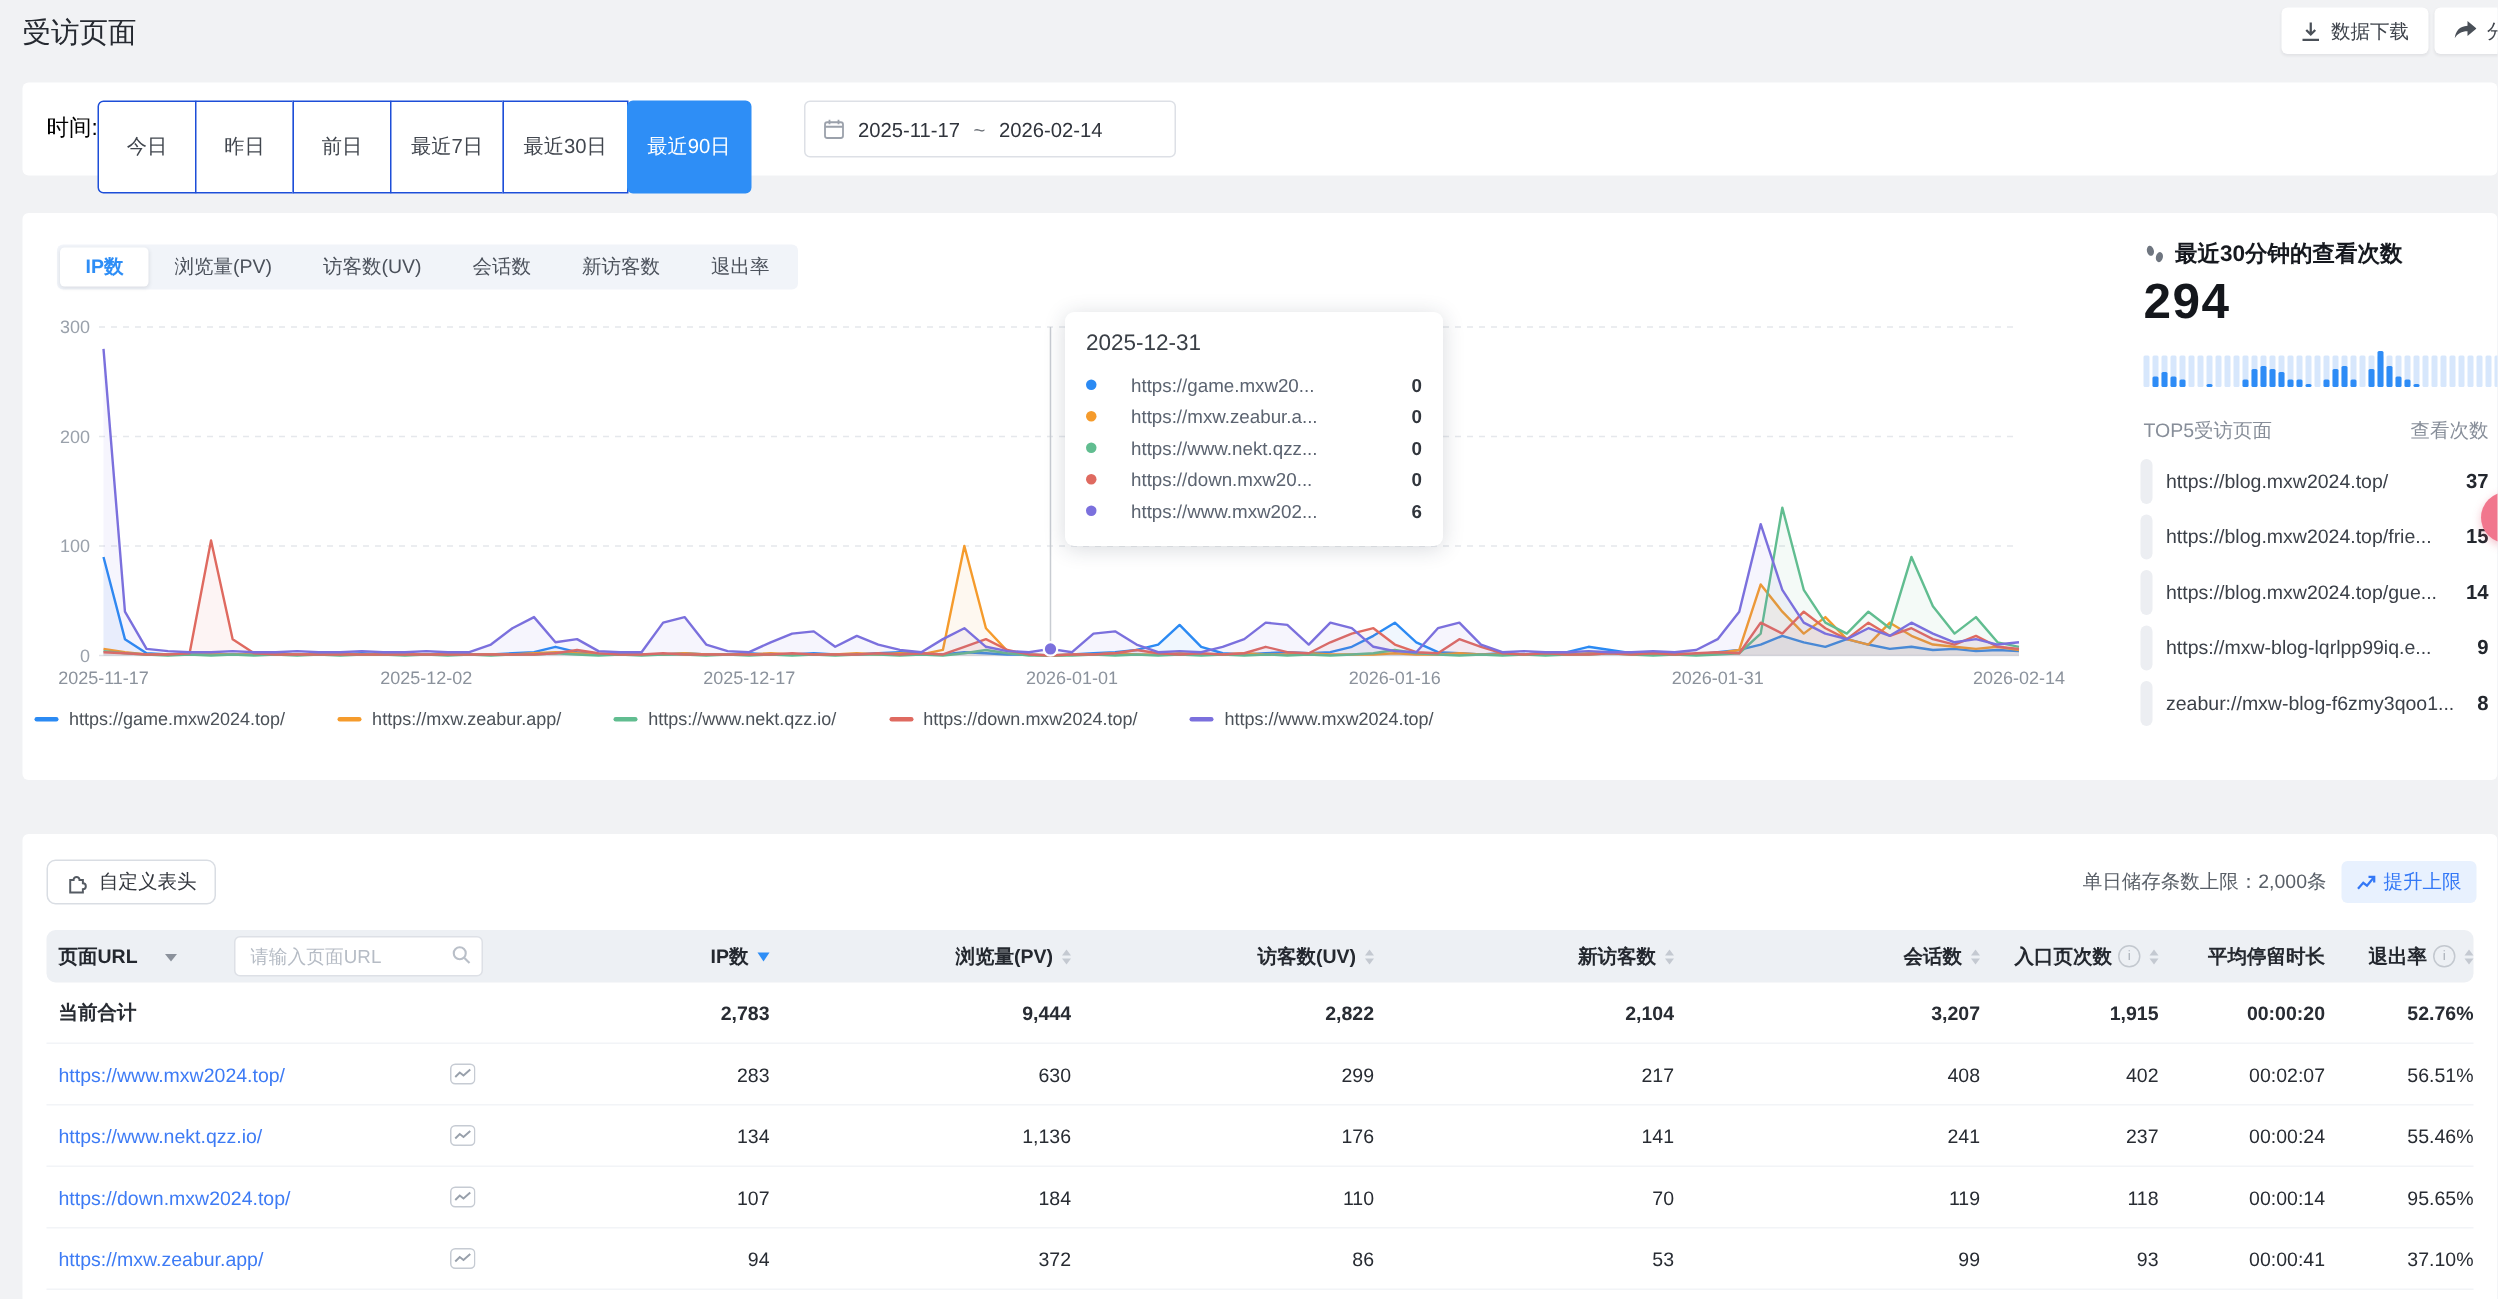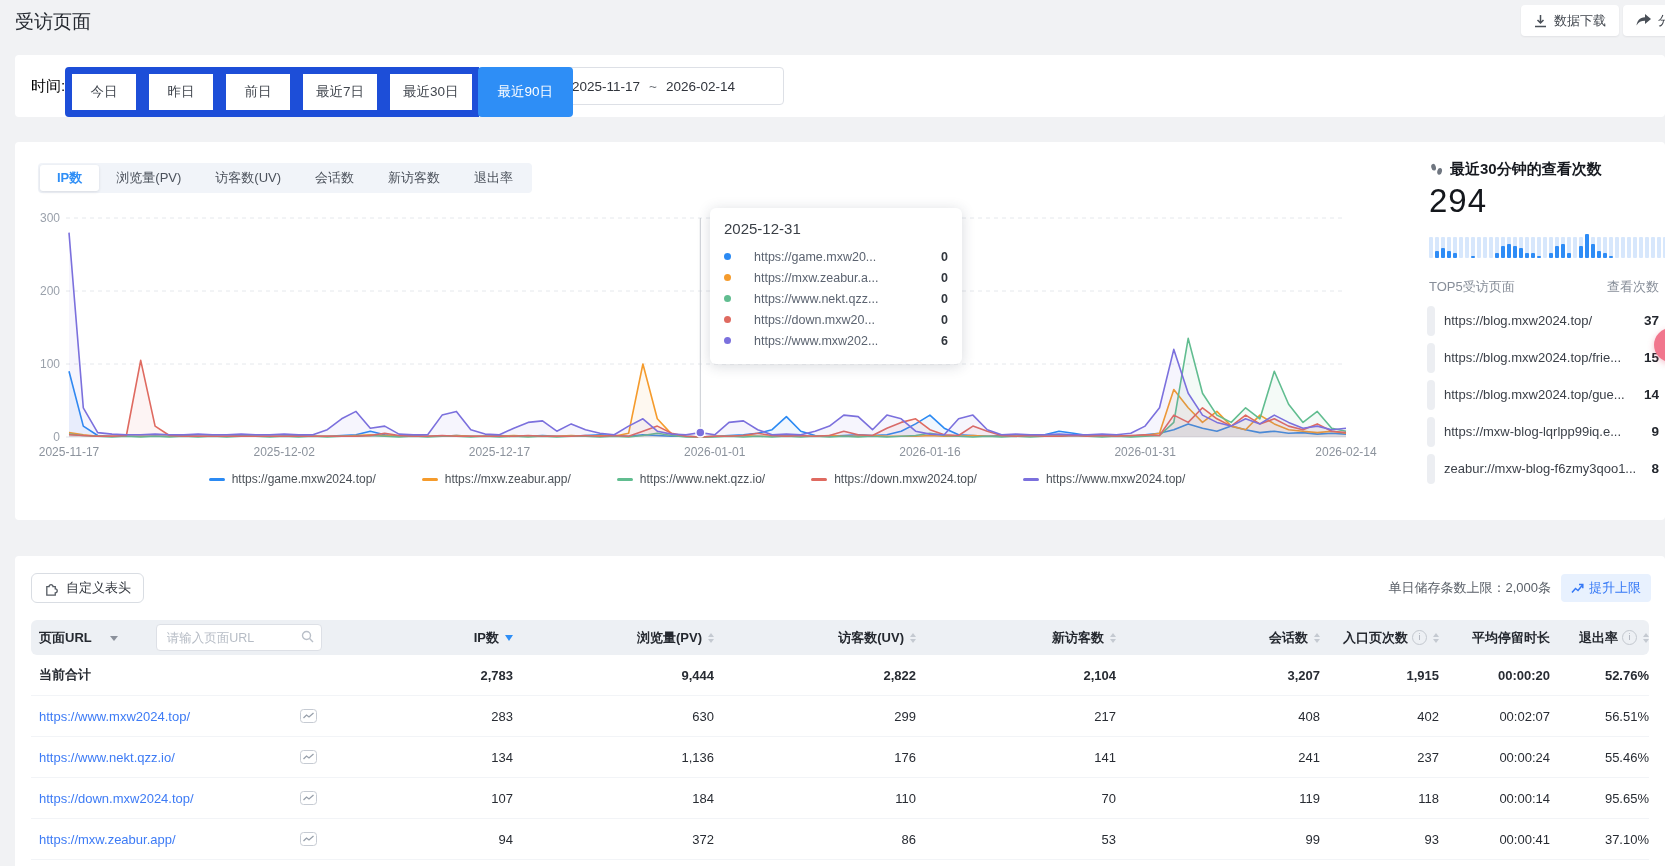--- a/index.html
+++ b/index.html
@@ -16,54 +16,54 @@
   .top-btn{position:absolute;top:5px;height:31px;background:#fff;border-radius:4px;
     display:flex;align-items:center;gap:7px;padding:0 13px;font-size:13px;color:#3f444c;
     box-shadow:0 1px 2px rgba(25,30,40,.07);cursor:pointer;white-space:nowrap;}
   #download-btn{left:1521px;}
   #share-btn{left:1623px;width:120px;}
 
   
   #filter-card{left:15px;top:55px;width:1650px;height:62px;}
   #time-label{position:absolute;left:16px;top:0;height:67px;line-height:62px;font-size:15px;color:#000000;}
   #time-range-group{position:absolute;left:50px;top:12px;display:flex;}
-  .range-btn{min-width:38px;padding:0 13px;height:36px;line-height:36px;text-align:center;
-    font-size:13.5px;color:#41464e;background:#fff;border:7px solid #1d4ed8;margin-left:-1px;cursor:pointer;}
+  .range-btn{min-width:38px;padding:12px 13px;height:36px;line-height:36px;text-align:center;
+    font-size:13.5px;color:#41464e;background:#fff;border:1px solid #1d4ed8;margin-left:-1px;cursor:pointer;}
   .range-btn:first-child{border-radius:4px 0 0 4px;margin-left:0;}
   .range-btn:last-child{border-radius:0 4px 4px 0;}
   .range-btn.active{background:#2e8ef6;border-color:#2e8ef6;color:#fff;border-radius:4px;position:relative;z-index:1;}
   #date-box{position:absolute;left:521px;top:12px;width:222px;height:36px;border:1px solid #dde0e6;
     border-radius:4px;display:flex;align-items:center;gap:9px;padding:0 12px;font-size:13.5px;color:#30343c;background:#fff;cursor:pointer;}
   #date-box .sep{color:#6b7077;}
 
   
   #chart-card{left:15px;top:142px;width:1650px;height:378px;}
   #metric-tabs{position:absolute;left:23px;top:21px;height:30px;background:#f1f4f9;border-radius:4px;
     display:flex;padding:2px;box-sizing:border-box;}
   .tab{padding:0 17px;line-height:26px;font-size:13px;color:#4b515b;border-radius:3px;cursor:pointer;white-space:nowrap;}
   .tab.active{background:#fff;color:#2e8ef6;font-weight:600;box-shadow:0 1px 3px rgba(30,40,60,.12);}
   #traffic-chart{position:absolute;left:8px;top:60px;}
-  #chart-legend{position:absolute;left:8px;top:330px;width:1348px;display:flex;justify-content:center;gap:46px;}
+  #chart-legend{position:absolute;left:8px;top:330px;width:1348px;display:flex;gap:35px;}
   .lg-item{display:flex;align-items:center;gap:7px;font-size:12px;color:#4b5158;cursor:pointer;white-space:nowrap;}
   .lg-dash{width:16px;height:3px;border-radius:2px;}
 
   
   #chart-tooltip{position:absolute;left:695px;top:66px;width:252px;background:#fff;border-radius:6px;
     box-shadow:0 2px 14px rgba(40,50,70,.18);padding:12px 14px 13px;z-index:5;box-sizing:border-box;}
   #tt-date{font-size:15px;color:#3a3f46;margin-bottom:9px;}
   .tt-row{display:flex;align-items:center;gap:23px;height:21px;font-size:12.5px;}
   .tt-dot{width:7px;height:7px;border-radius:50%;flex:none;}
   .tt-label{flex:1;color:#5b6370;white-space:nowrap;overflow:hidden;}
   .tt-val{font-weight:600;color:#31363d;}
 
   
   #rt-panel{position:absolute;left:1412px;top:0;width:238px;height:100%;}
   #rt-title-row{position:absolute;left:2px;top:18px;display:flex;align-items:center;gap:6px;}
   #rt-title{font-size:15px;font-weight:700;color:#16191f;}
-  #rt-value{position:absolute;left:2px;top:40px;font-size:33px;font-weight:400;color:#14171c;letter-spacing:1px;}
+  #rt-value{position:absolute;left:2px;top:40px;font-size:33px;font-weight:700;color:#14171c;letter-spacing:1px;}
   #realtime-bars{position:absolute;left:2px;top:90px;height:26px;width:258px;display:flex;gap:2px;align-items:flex-end;}
   .bar-slot{position:relative;width:4px;height:26px;flex:none;}
   .bar-bg{position:absolute;bottom:0;left:0;width:4px;height:21px;background:#d7e7fc;border-radius:1px;}
   .bar-fg{position:absolute;bottom:0;left:0;width:4px;background:#2e8cf6;border-radius:1px;}
   #top5-header{position:absolute;left:2px;right:6px;top:136px;display:flex;justify-content:space-between;
     font-size:13px;color:#878e99;}
   #top5-list{position:absolute;left:0;right:6px;top:160px;}
   .top5-row{height:37px;display:flex;align-items:center;}
   .top5-pill{width:8px;height:30px;border-radius:4px;background:#eceef2;margin-right:9px;flex:none;}
   .top5-url{flex:1;font-size:13px;color:#3c4149;white-space:nowrap;overflow:hidden;}

